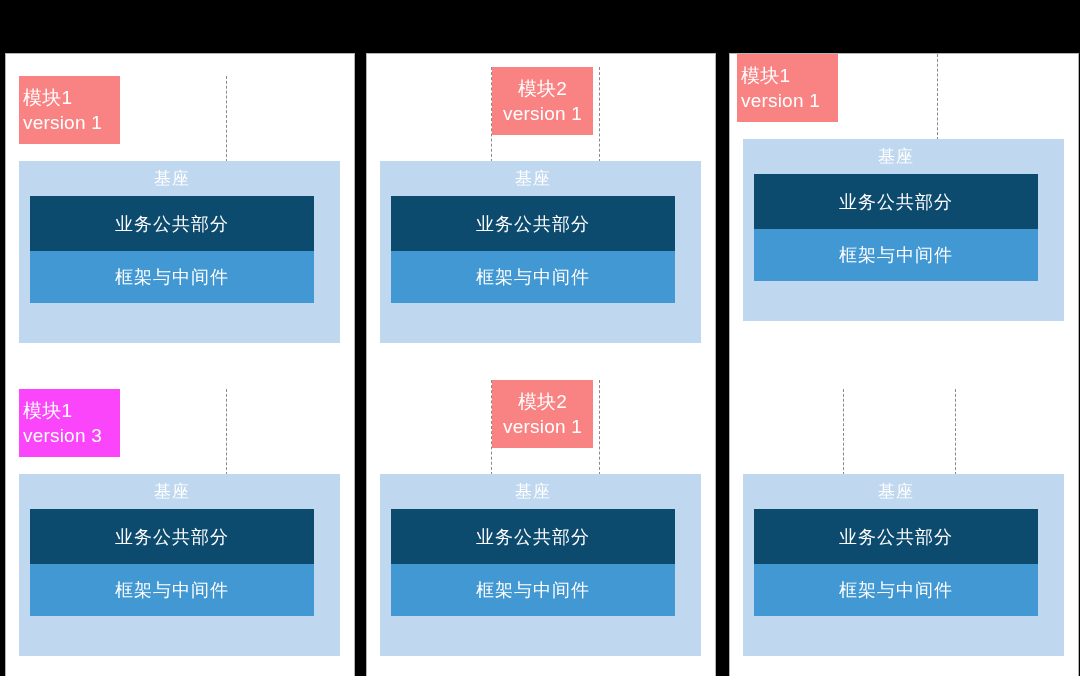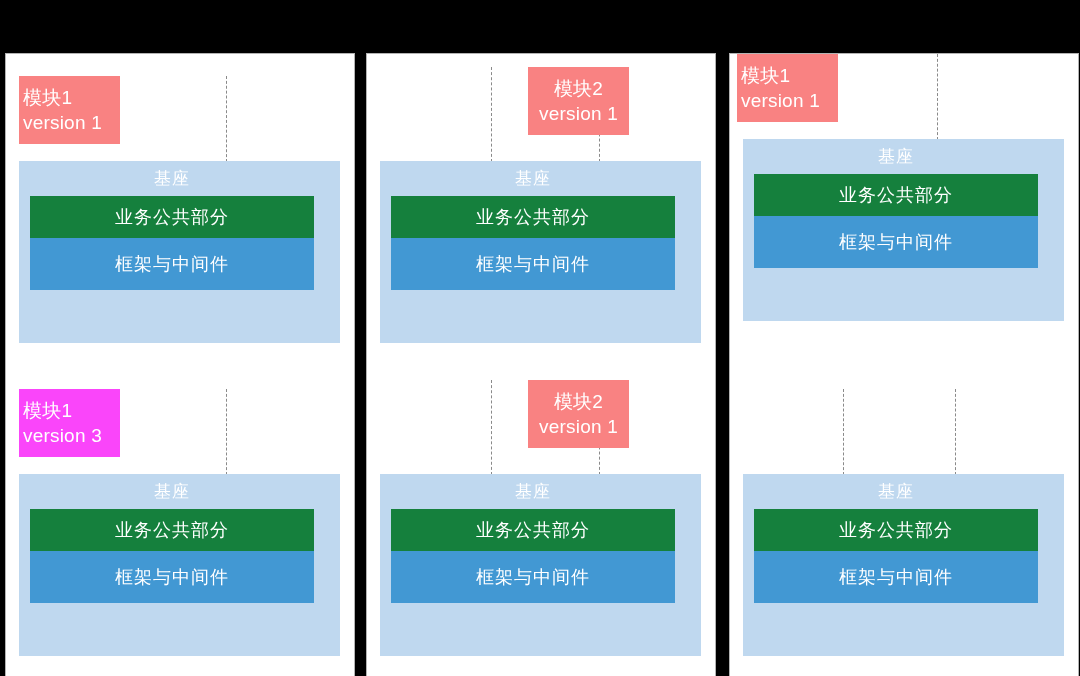--- a/index.html
+++ b/index.html
@@ -43,21 +43,21 @@
     color:#ffffff;
     font-size:19px;
     line-height:1.32;
     padding:9px 4px 9px 4px;
     text-align:left;
     letter-spacing:0.2px;
   }
   .module .m-line{display:block;white-space:nowrap;}
   .module.red{background:#F98282;}
   .module.magenta{background:#FA45FA;}
-  .module.centered{text-align:center;margin-left:36px;}
+  .module.centered{text-align:center;}
 
   
   .mod-c1-top   {left:13px;  top:22px;}
   .mod-c1-bot   {left:13px;  top:15px;}
   .mod-c2-top   {left:125px; top:13px;}
   .mod-c2-bot   {left:125px; top:6px;}
   .mod-c3-top   {left:7px;   top:0px;}
 
   
   .vline{
@@ -89,21 +89,21 @@
   .layer{
     color:#ffffff;
     text-align:center;
     font-size:18px;
     letter-spacing:1px;
     display:flex;
     align-items:center;
     justify-content:center;
     box-sizing:border-box;
   }
-  .layer.biz{background:#15803d;height:42px;}
+  .layer.biz{background:#0c4a6e;height:55px;}
   .layer.fw{background:#4298D3;height:52px;}
 
   
   .base-c1-top{left:13px;right:14px;top:107px;height:182px;}
   .base-c1-bot{left:13px;right:14px;top:100px;height:182px;}
   .base-c2-top{left:13px;right:14px;top:107px;height:182px;}
   .base-c2-bot{left:13px;right:14px;top:100px;height:182px;}
   .base-c3-top{left:13px;right:14px;top:85px;height:182px;}
   .base-c3-bot{left:13px;right:14px;top:100px;height:182px;}
 

